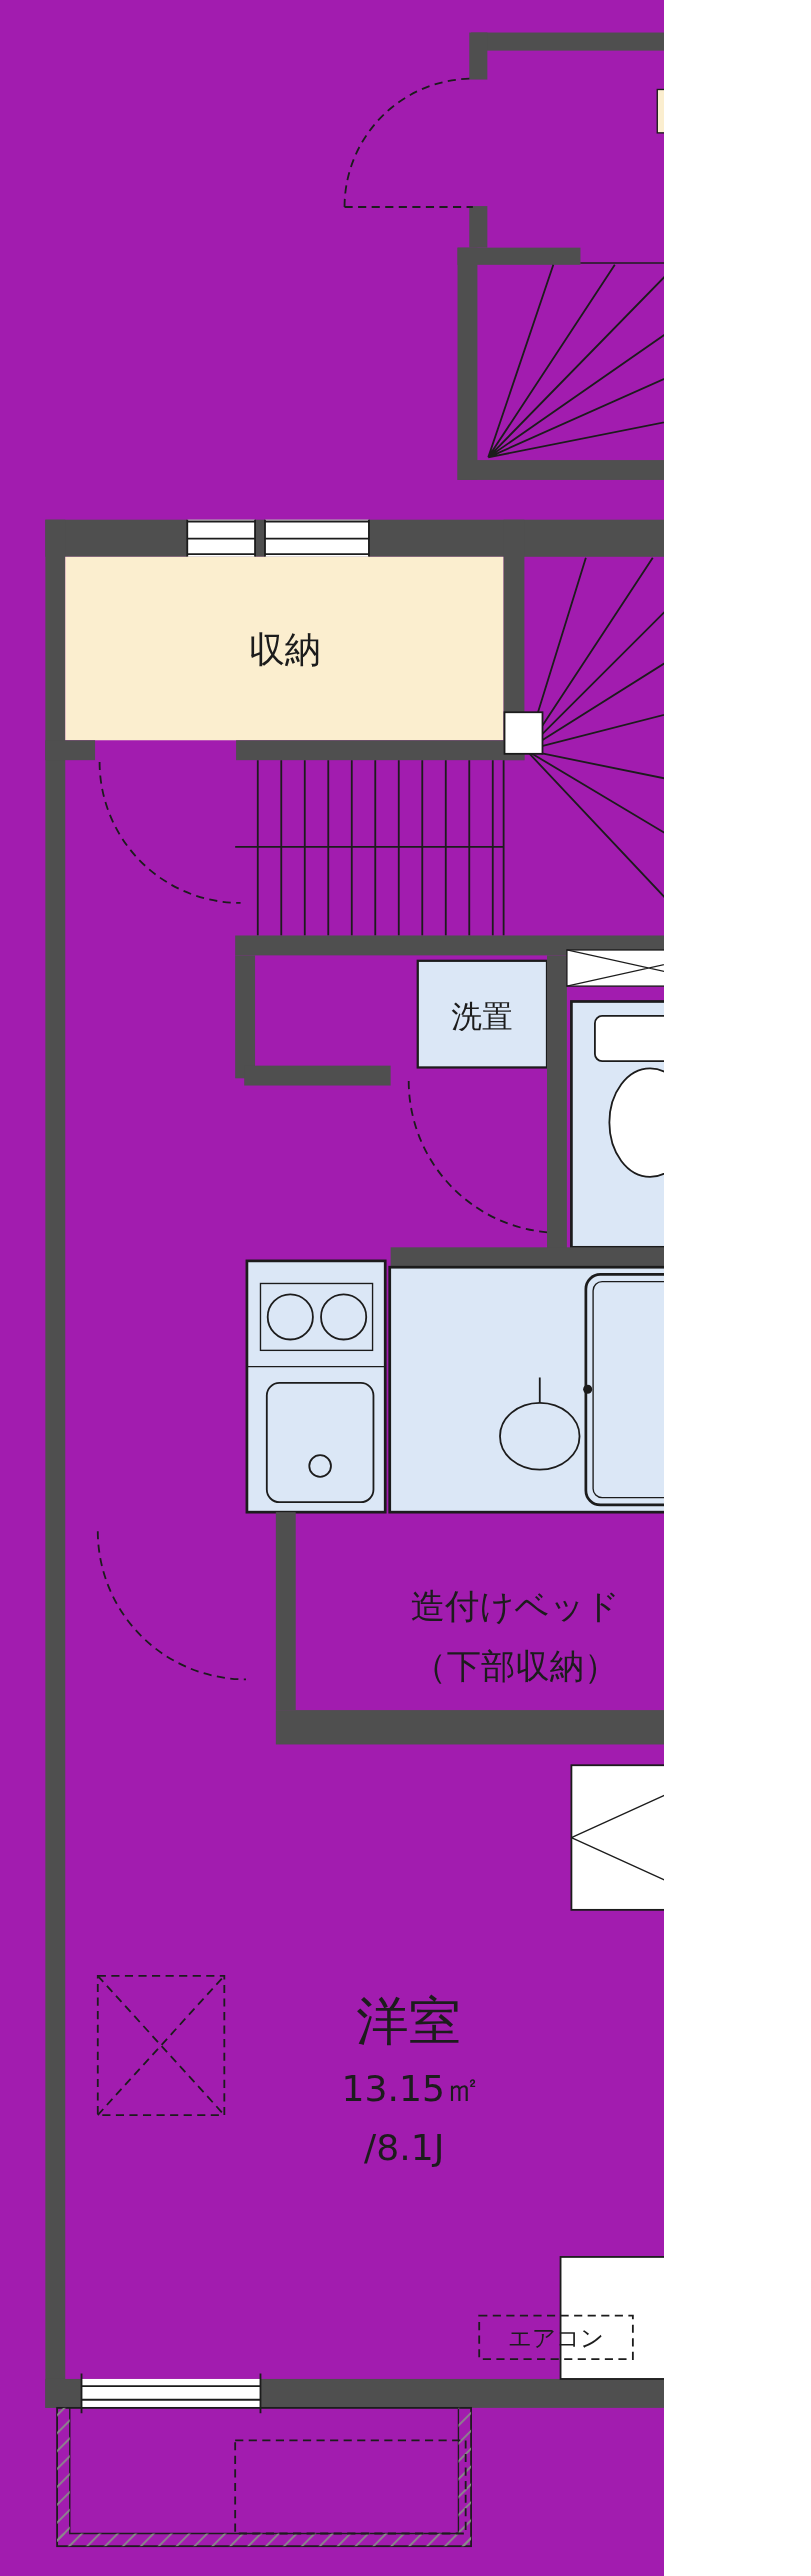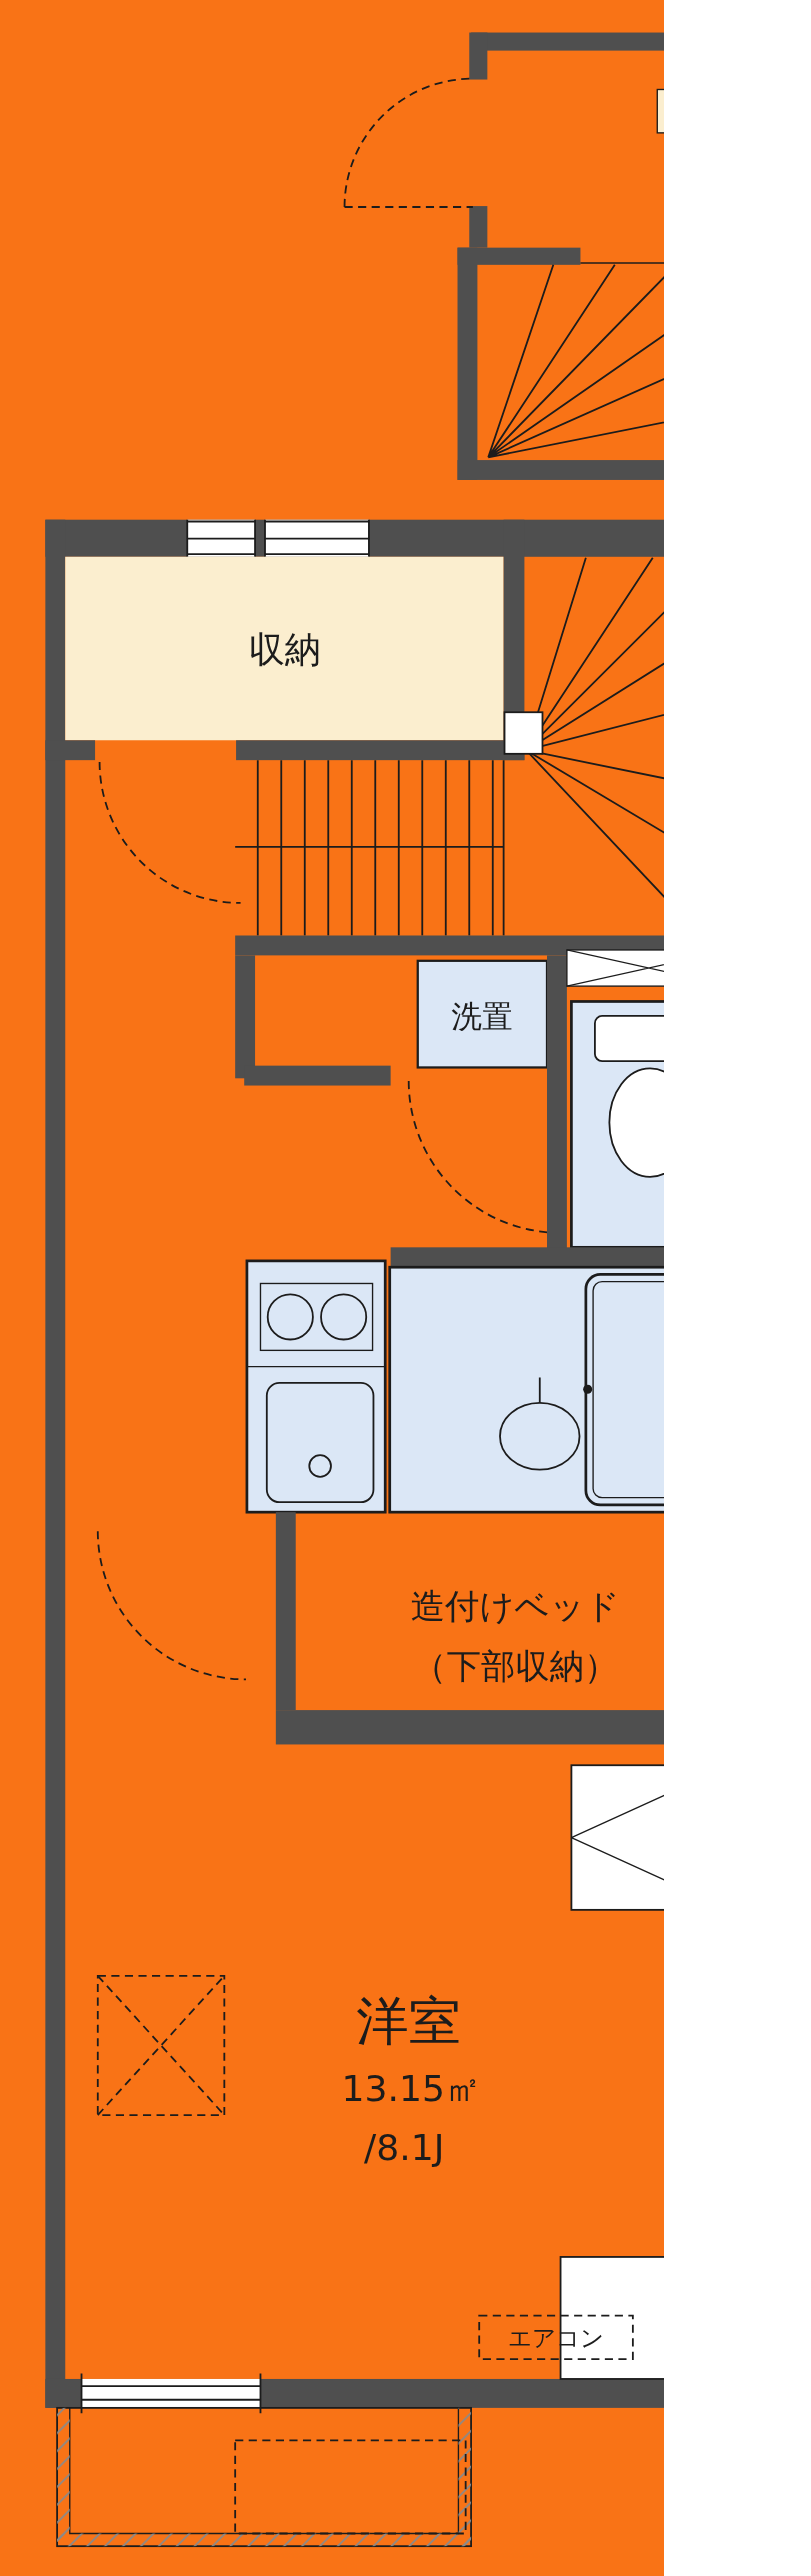--- a/index.html
+++ b/index.html
@@ -1,16 +1,16 @@
 <!DOCTYPE html>
 <html style="--wall: #4f4f4f; --line: #1c1c1c; --water_fill: #dbe7f6; --storage_fill: #fbeecf; --text: #1c1c1c; --hatch: #8a8a8a;font-size:14.5px"><head>
 <meta charset="utf-8">
 <style>
   html,body{margin:0;padding:0;background:#ffffff;}
-  .canvas{position:relative;width:664px;height:2576px;background:#f97316;overflow:hidden;}
+  .canvas{position:relative;width:664px;height:2576px;background:#a21caf;overflow:hidden;}
   svg{display:block;}
   .wall{fill:var(--wall);stroke:none;}
   .thin{stroke:var(--line);stroke-width:2;fill:none;}
   .thin15{stroke:var(--line);stroke-width:1.5;fill:none;}
   .thick{stroke:var(--line);stroke-width:3;fill:none;}
   .dash{stroke:var(--line);stroke-width:2;fill:none;stroke-dasharray:9 6;}
   .water{fill:var(--water_fill);}
   .cream{fill:var(--storage_fill);}
   .white{fill:#ffffff;}
   .fixture{fill:#ffffff;stroke:var(--line);stroke-width:2;}

